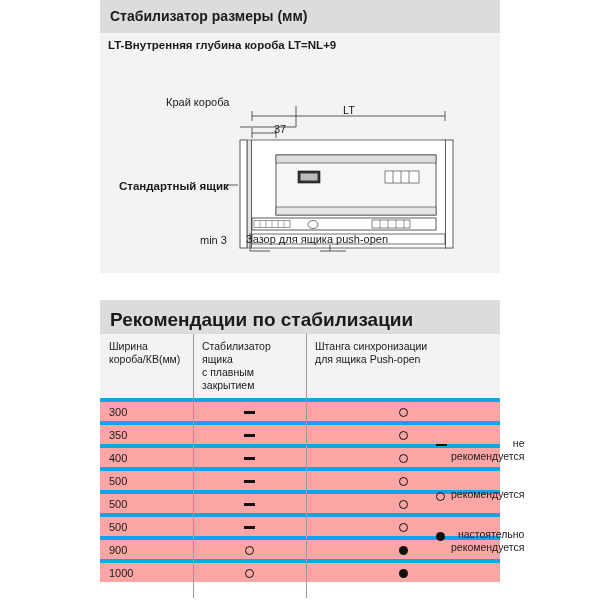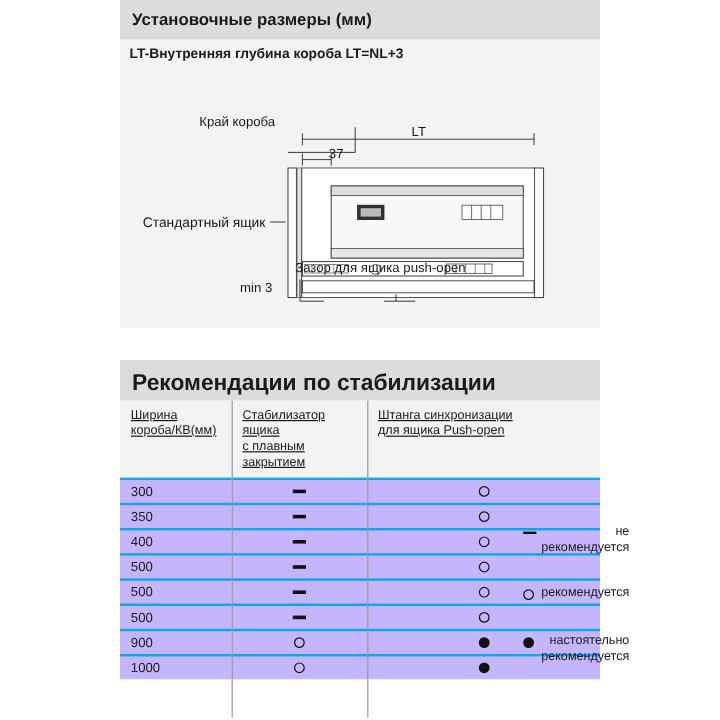--- a/index.html
+++ b/index.html
@@ -52,21 +52,21 @@
     left: 100px;
     top: 85px;
     width: 400px;
     height: 175px;
   }
   .lbl {
     position: absolute;
     font-size: 11px;
     white-space: nowrap;
   }
-  .lbl-bold { font-weight: normal; }
+  .lbl-bold { font-weight: bold; }
 
   
   .panel2 {
     position: absolute;
     left: 100px;
     top: 300px;
     width: 400px;
   }
   .panel2-head {
     height: 34px;
@@ -88,27 +88,26 @@
   table.rec col.c3 { width: 194px; }
   table.rec th {
     font-weight: normal;
     text-align: left;
     vertical-align: top;
     padding: 6px 6px 6px 9px;
     font-size: 10.5px;
     line-height: 13px;
     background: #f3f3f3;
     border: none;
-    text-decoration: underline;
   }
   table.rec td {
-    border-top: 2px solid #0ea5e9;
+    border-top: 4px solid #0ea5e9;
     height: 19px;
     padding: 0 0 0 9px;
-    background: #c4b5fd;
+    background: #fca5a5;
   }
   table.rec td.mark {
     text-align: center;
     padding-left: 0;
   }
   table.rec tr.head-row th {
     border-bottom: 1px solid #9a9a9a;
   }
   .vline {
     position: absolute;
@@ -150,26 +149,26 @@
     line-height: 13px;
     text-align: right;
   }
   .key .sym { position: absolute; left: 0; top: 1px; }
   .key .txt { display: block; margin-left: 15px; }
 </style>
 </head>
 <body>
 
 <div class="panel1">
-  <div class="panel1-head">Установочные размеры (мм)</div>
+  <div class="panel1-head">Стабилизатор размеры (мм)</div>
 </div>
 
 <div class="legend">
   <div>
-    <b>LT-</b><b>Внутренняя глубина короба LT=NL+3</b>
+    <b>LT-</b><b>Внутренняя глубина короба LT=NL+9</b>
   </div>
 </div>
 
 <svg class="diagram" viewBox="0 0 400 175">
 
   <g stroke="#333" stroke-width="0.8" fill="none">
 
     <path d="M196 21 L196 42"></path>
     <path d="M196 42 L140 42"></path>
 
@@ -242,21 +241,21 @@
   <g stroke="#333" stroke-width="0.8" fill="none">
     <path d="M125 100 L138 100"></path>
   </g>
 </svg>
 
 <div class="lbl" style="left:166px; top:96px;">Край короба</div>
 <div class="lbl" style="left:343px; top:104px;">LT</div>
 <div class="lbl" style="left:274px; top:123px;">37</div>
 <div class="lbl lbl-bold" style="left:119px; top:180px; font-size:11.5px;">Стандартный ящик</div>
 <div class="lbl" style="left:200px; top:234px;">min 3</div>
-<div class="lbl" style="left:246px; top:218px;">Зазор для ящика push-open</div>
+<div class="lbl" style="left:246px; top:233px;">Зазор для ящика push-open</div>
 
 <div class="panel2" style="position: absolute;">
   <div class="panel2-head">Рекомендации по стабилизации</div>
 
   <table class="rec">
     <colgroup>
         <col class="c1">
         <col class="c2">
         <col class="c3">
       </colgroup>

